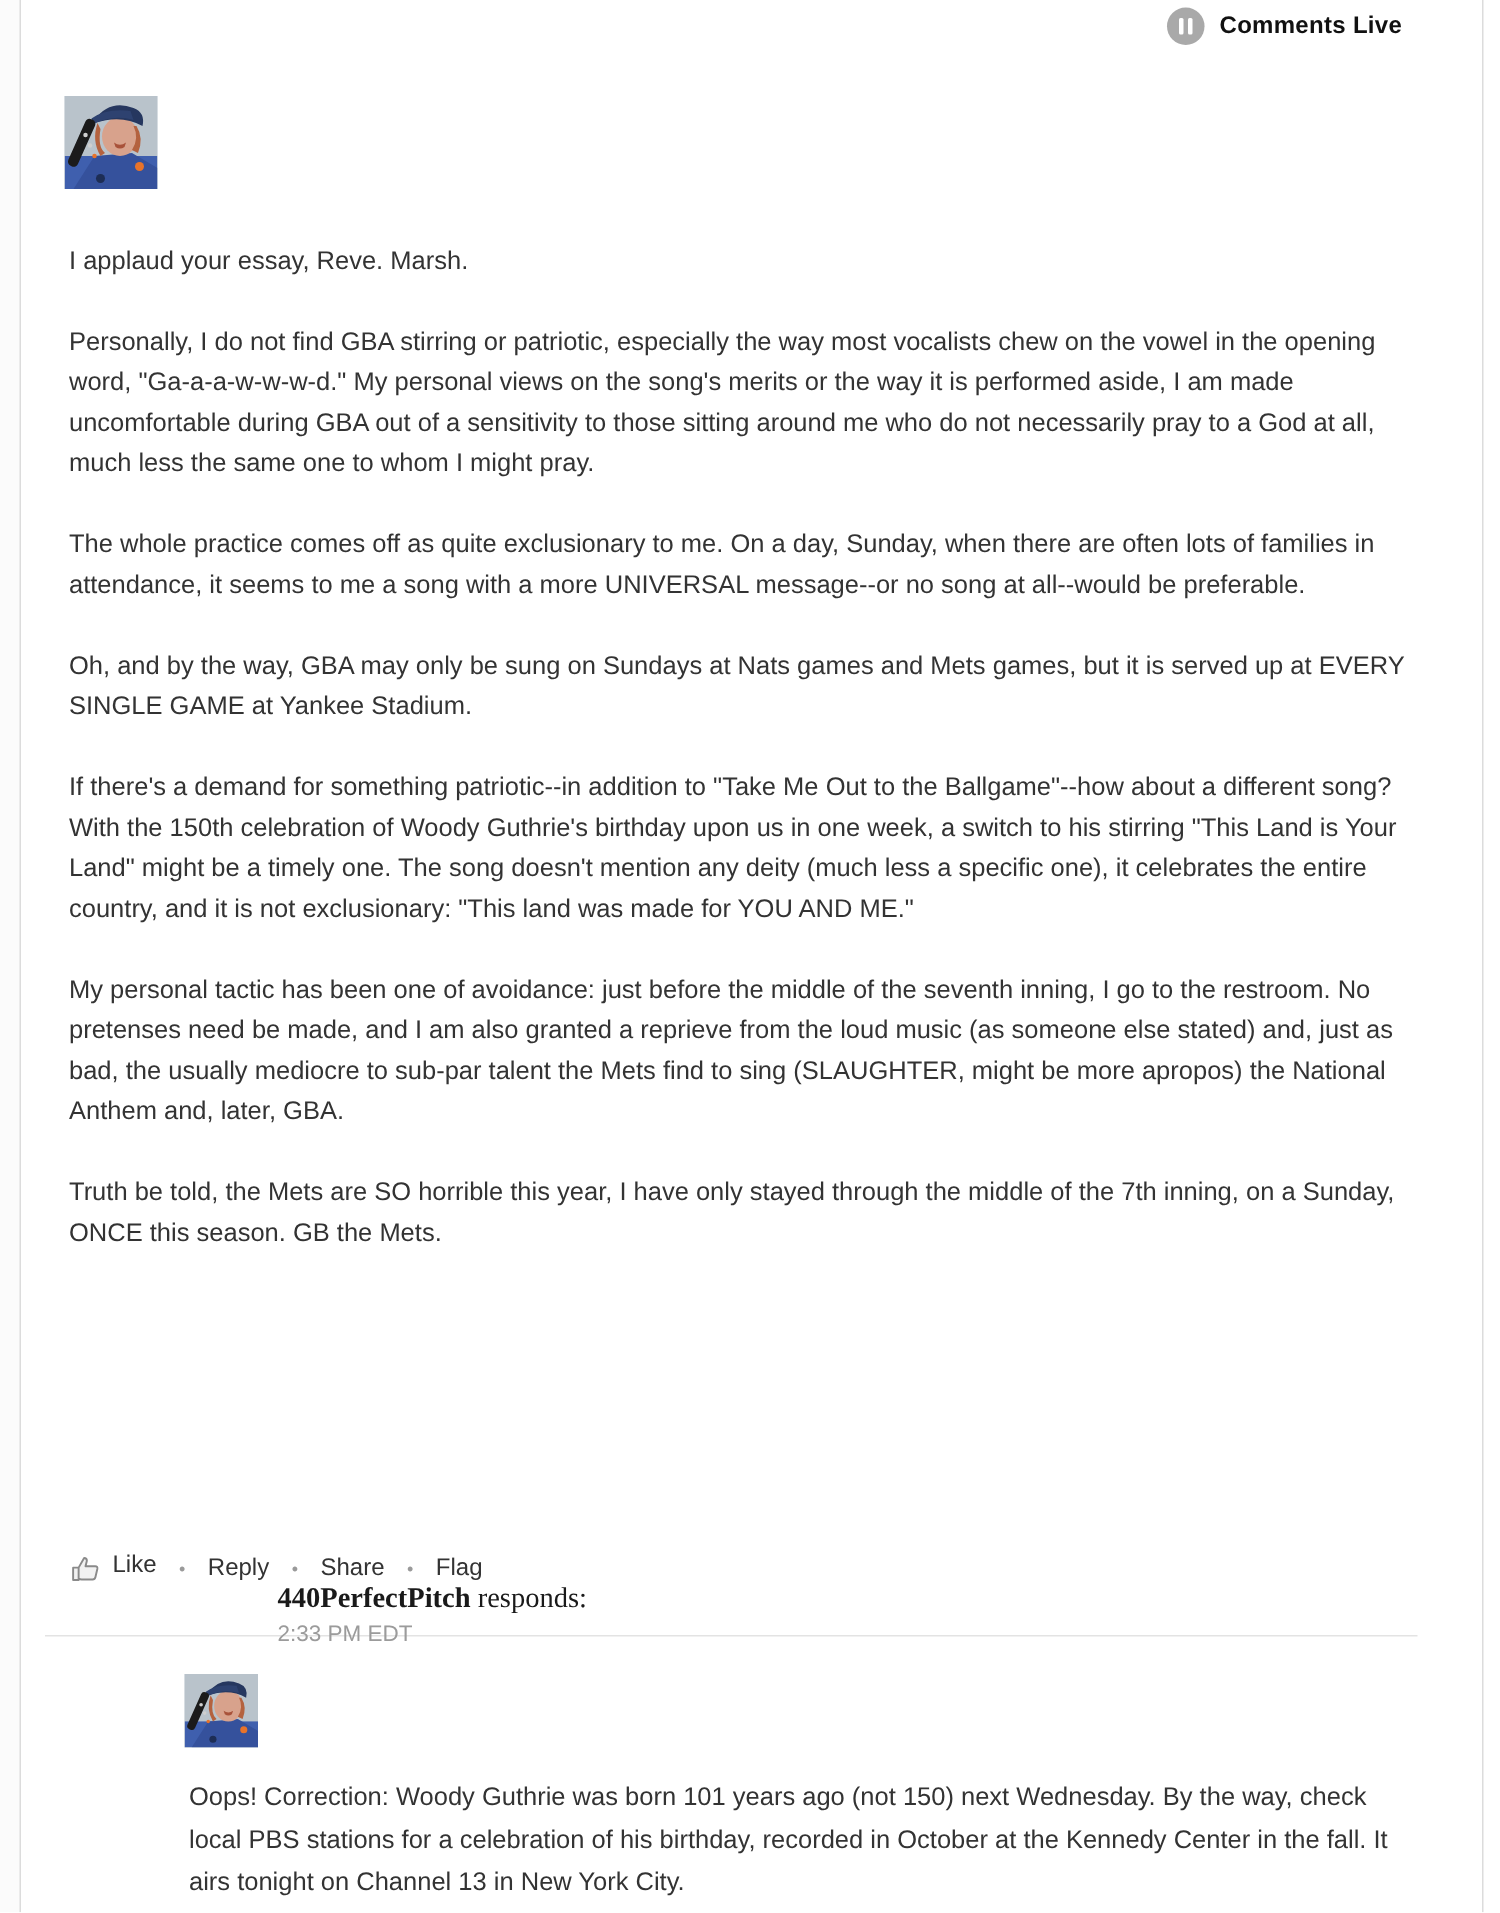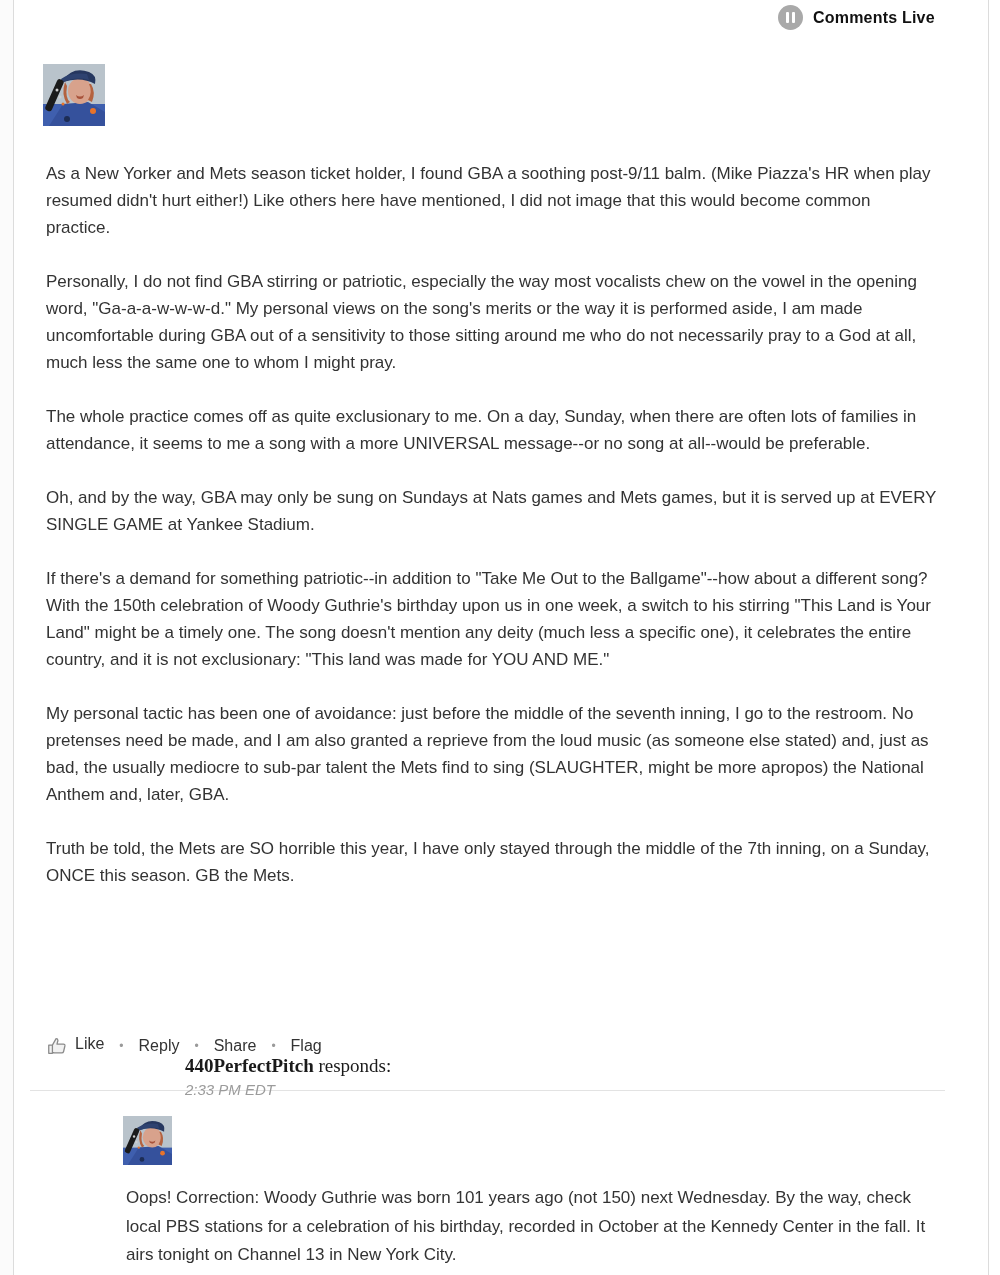--- a/index.html
+++ b/index.html
@@ -42,21 +42,21 @@
   }
   .avatar-main { left:43px; top:64px; width:62px; height:62px; }
   .avatar-reply { left:123px; top:1116px; width:49px; height:49px; }
   .avatar svg { display:block; width:100%; height:100%; }
 
   .c-head { position:absolute; left:133px; top:66px; }
   .r-head { position:absolute; left:185px; top:1055px; }
   .author-line { font-family:"Liberation Serif", serif; font-size:19px; color:#1a1a1a; }
   .author-name { font-weight:bold; }
   .c-head .stamp { margin-top:13px; font-size:15px; color:#3d3d3d; }
-  .r-head .stamp { margin-top:4px; font-size:15px; color:#9b9b9b;font-style:italic; }
+  .r-head .stamp { margin-top:4px; font-size:15px; color:#9b9b9b; }
 
   
   .c-body {
     position:absolute; left:46px; top:160px; width:892px;
     font-size:17px; line-height:27px; color:#333;
   }
   .c-body p { margin-bottom:27px; }
 
   
   .actions {
@@ -105,21 +105,21 @@
       <path d="M18 15 Q28 8 44 10 L46 16 Q32 12 19 19 Z" fill="#2e4270"></path>
       <path d="M33 31 Q37 34 41 31 L40 34 Q37 36 34 34 Z" fill="#a8523a"></path>
       <rect x="8" y="14" width="7" height="34" rx="3" transform="rotate(24 11 31)" fill="#1b1b1b"></rect>
       <circle cx="14" cy="26" r="1.5" fill="#cfcfcf"></circle>
       <circle cx="17" cy="33" r="1.5" fill="#cfcfcf"></circle>
       <circle cx="20" cy="40" r="1.5" fill="#e8732a"></circle>
     </svg>
   </div>
 
   <div class="c-body">
-    <p>As a New Yorker and Mets season ticket holder, I found GBA a soothing post-9/11 balm. (Mike Piazza's HR when play resumed didn't hurt either!) Like others here have mentioned, I did not image that this would become common practice.</p>
+    <p>I applaud your essay, Reve. Marsh.</p>
     <p>Personally, I do not find GBA stirring or patriotic, especially the way most vocalists chew on the vowel in the opening word, "Ga-a-a-w-w-w-d." My personal views on the song's merits or the way it is performed aside, I am made uncomfortable during GBA out of a sensitivity to those sitting around me who do not necessarily pray to a God at all, much less the same one to whom I might pray.</p>
     <p>The whole practice comes off as quite exclusionary to me. On a day, Sunday, when there are often lots of families in attendance, it seems to me a song with a more UNIVERSAL message--or no song at all--would be preferable.</p>
     <p>Oh, and by the way, GBA may only be sung on Sundays at Nats games and Mets games, but it is served up at EVERY SINGLE GAME at Yankee Stadium.</p>
     <p>If there's a demand for something patriotic--in addition to "Take Me Out to the Ballgame"--how about a different song? With the 150th celebration of Woody Guthrie's birthday upon us in one week, a switch to his stirring "This Land is Your Land" might be a timely one. The song doesn't mention any deity (much less a specific one), it celebrates the entire country, and it is not exclusionary: "This land was made for YOU AND ME."</p>
     <p>My personal tactic has been one of avoidance: just before the middle of the seventh inning, I go to the restroom. No pretenses need be made, and I am also granted a reprieve from the loud music (as someone else stated) and, just as bad, the usually mediocre to sub-par talent the Mets find to sing (SLAUGHTER, might be more apropos) the National Anthem and, later, GBA.</p>
     <p>Truth be told, the Mets are SO horrible this year, I have only stayed through the middle of the 7th inning, on a Sunday, ONCE this season. GB the Mets.</p>
   </div>
 
   <div class="actions">
     <div class="action-link">

